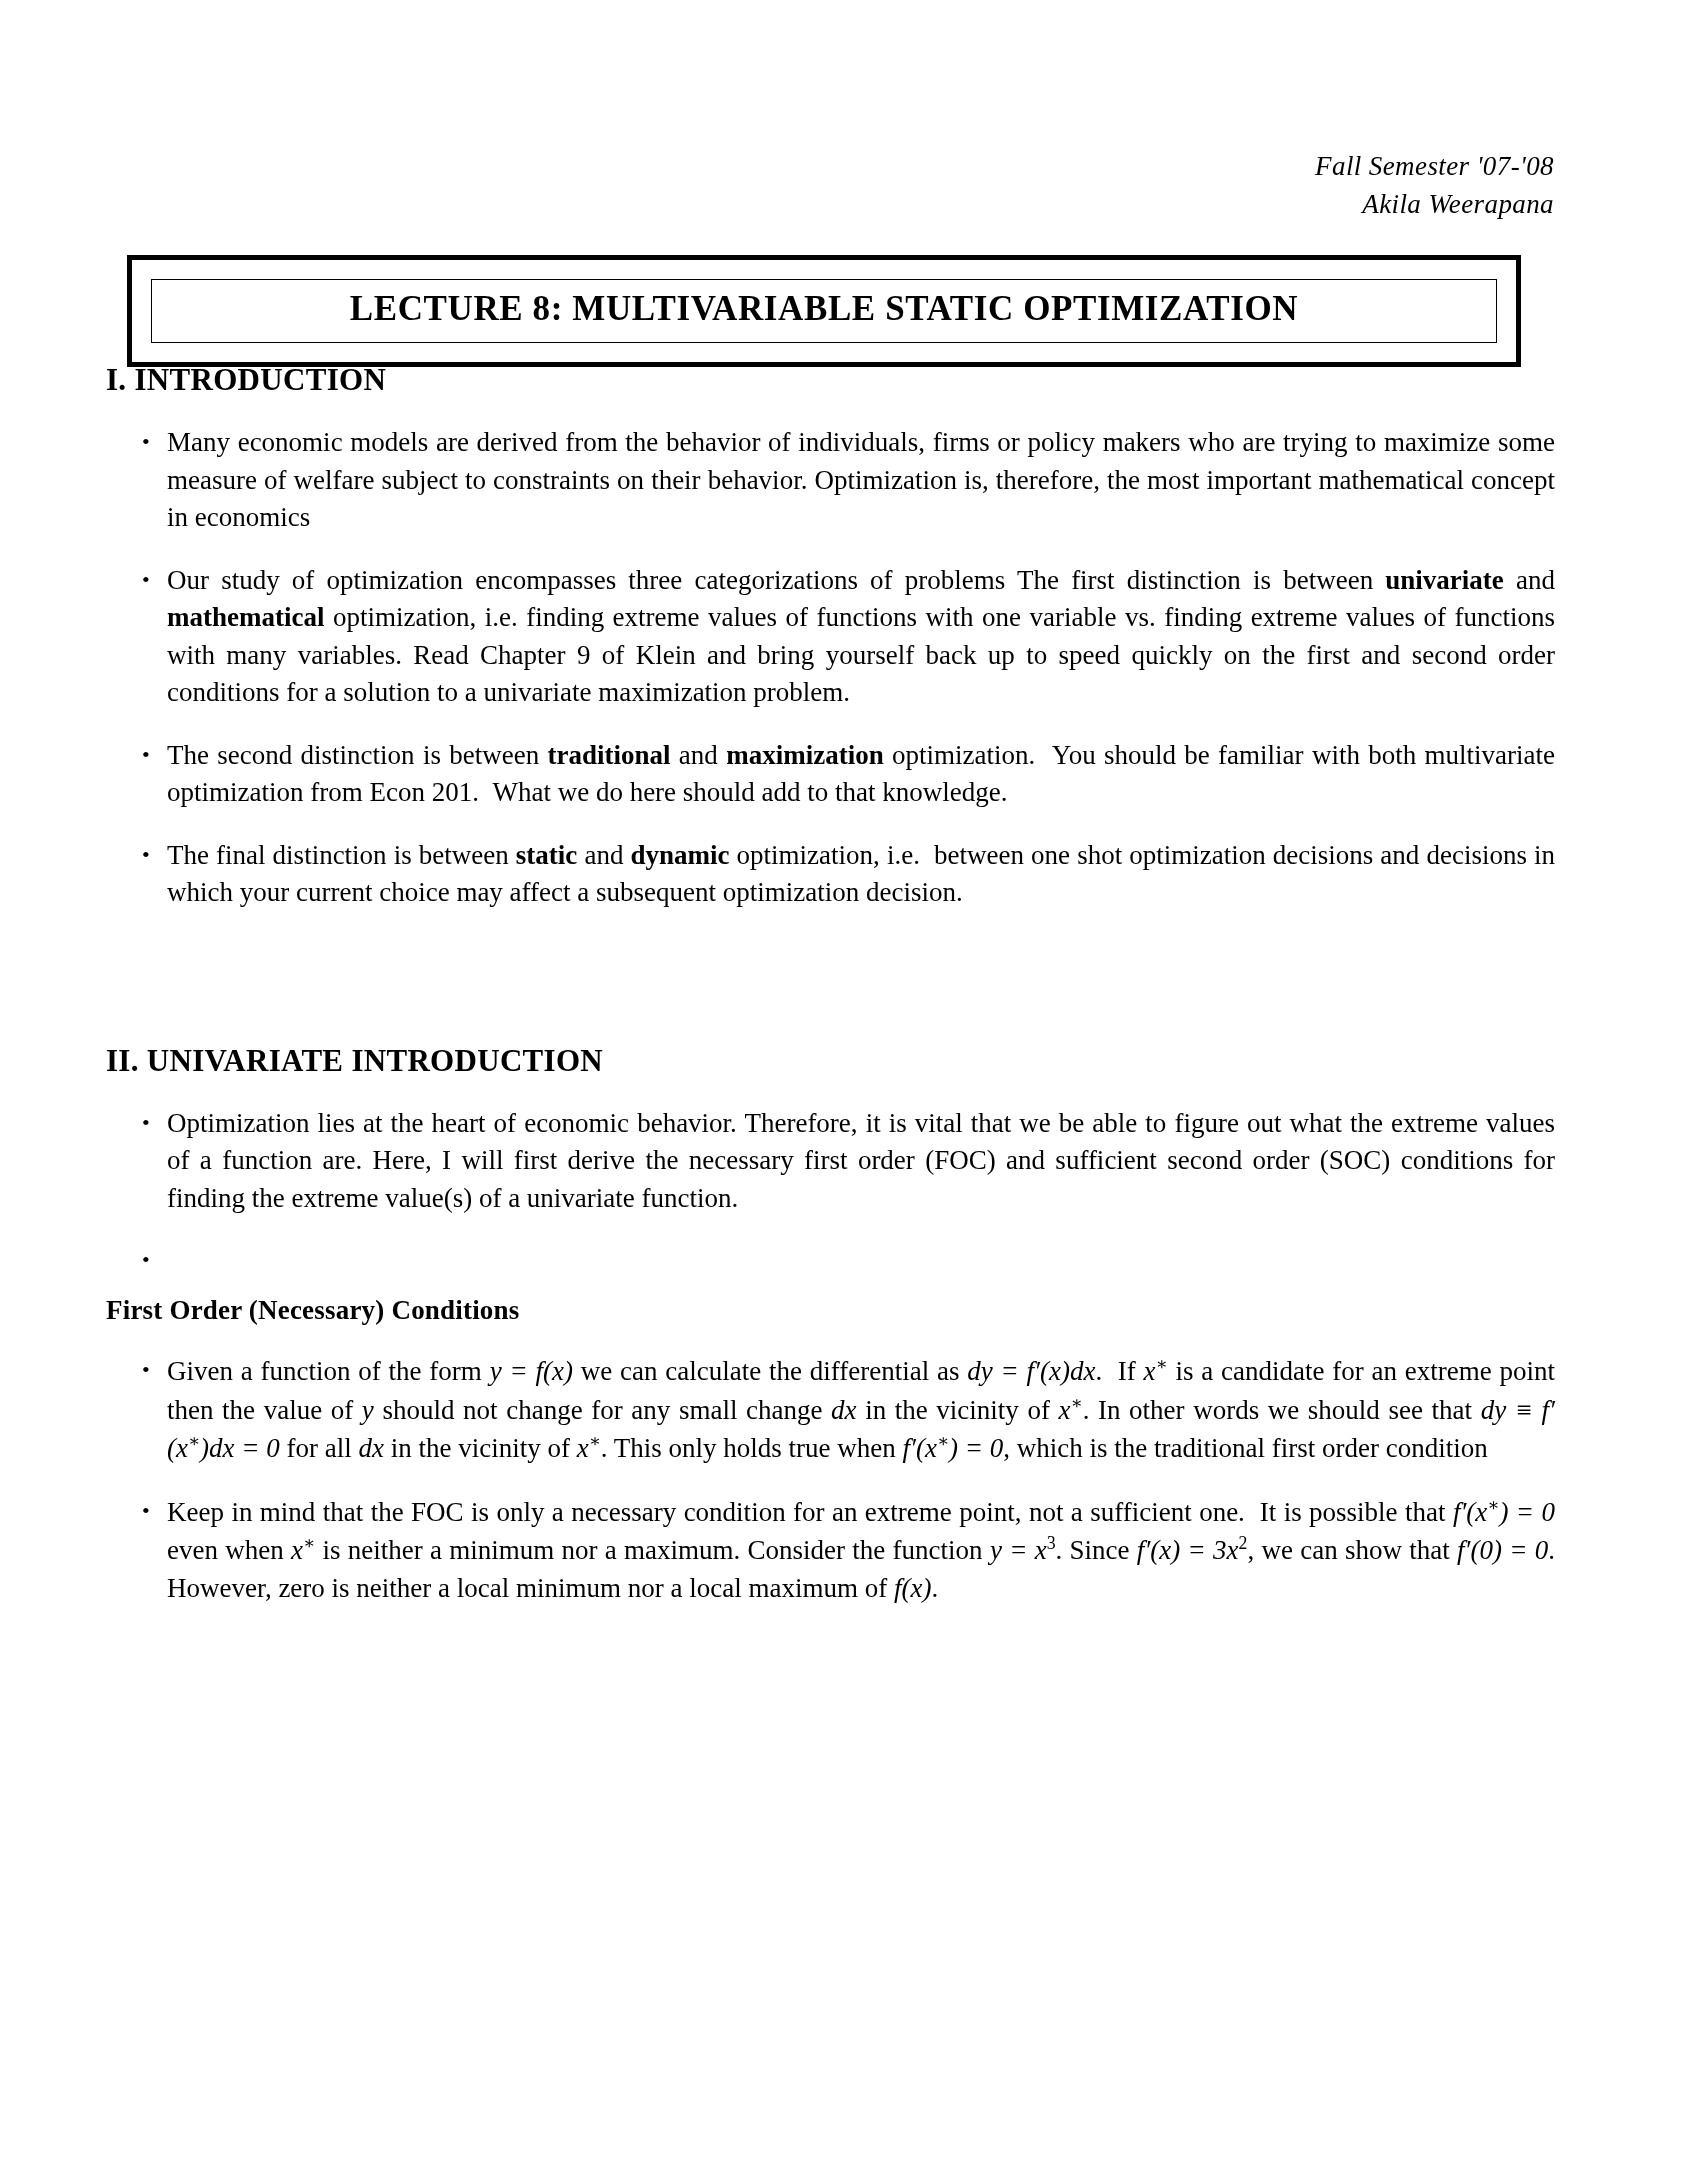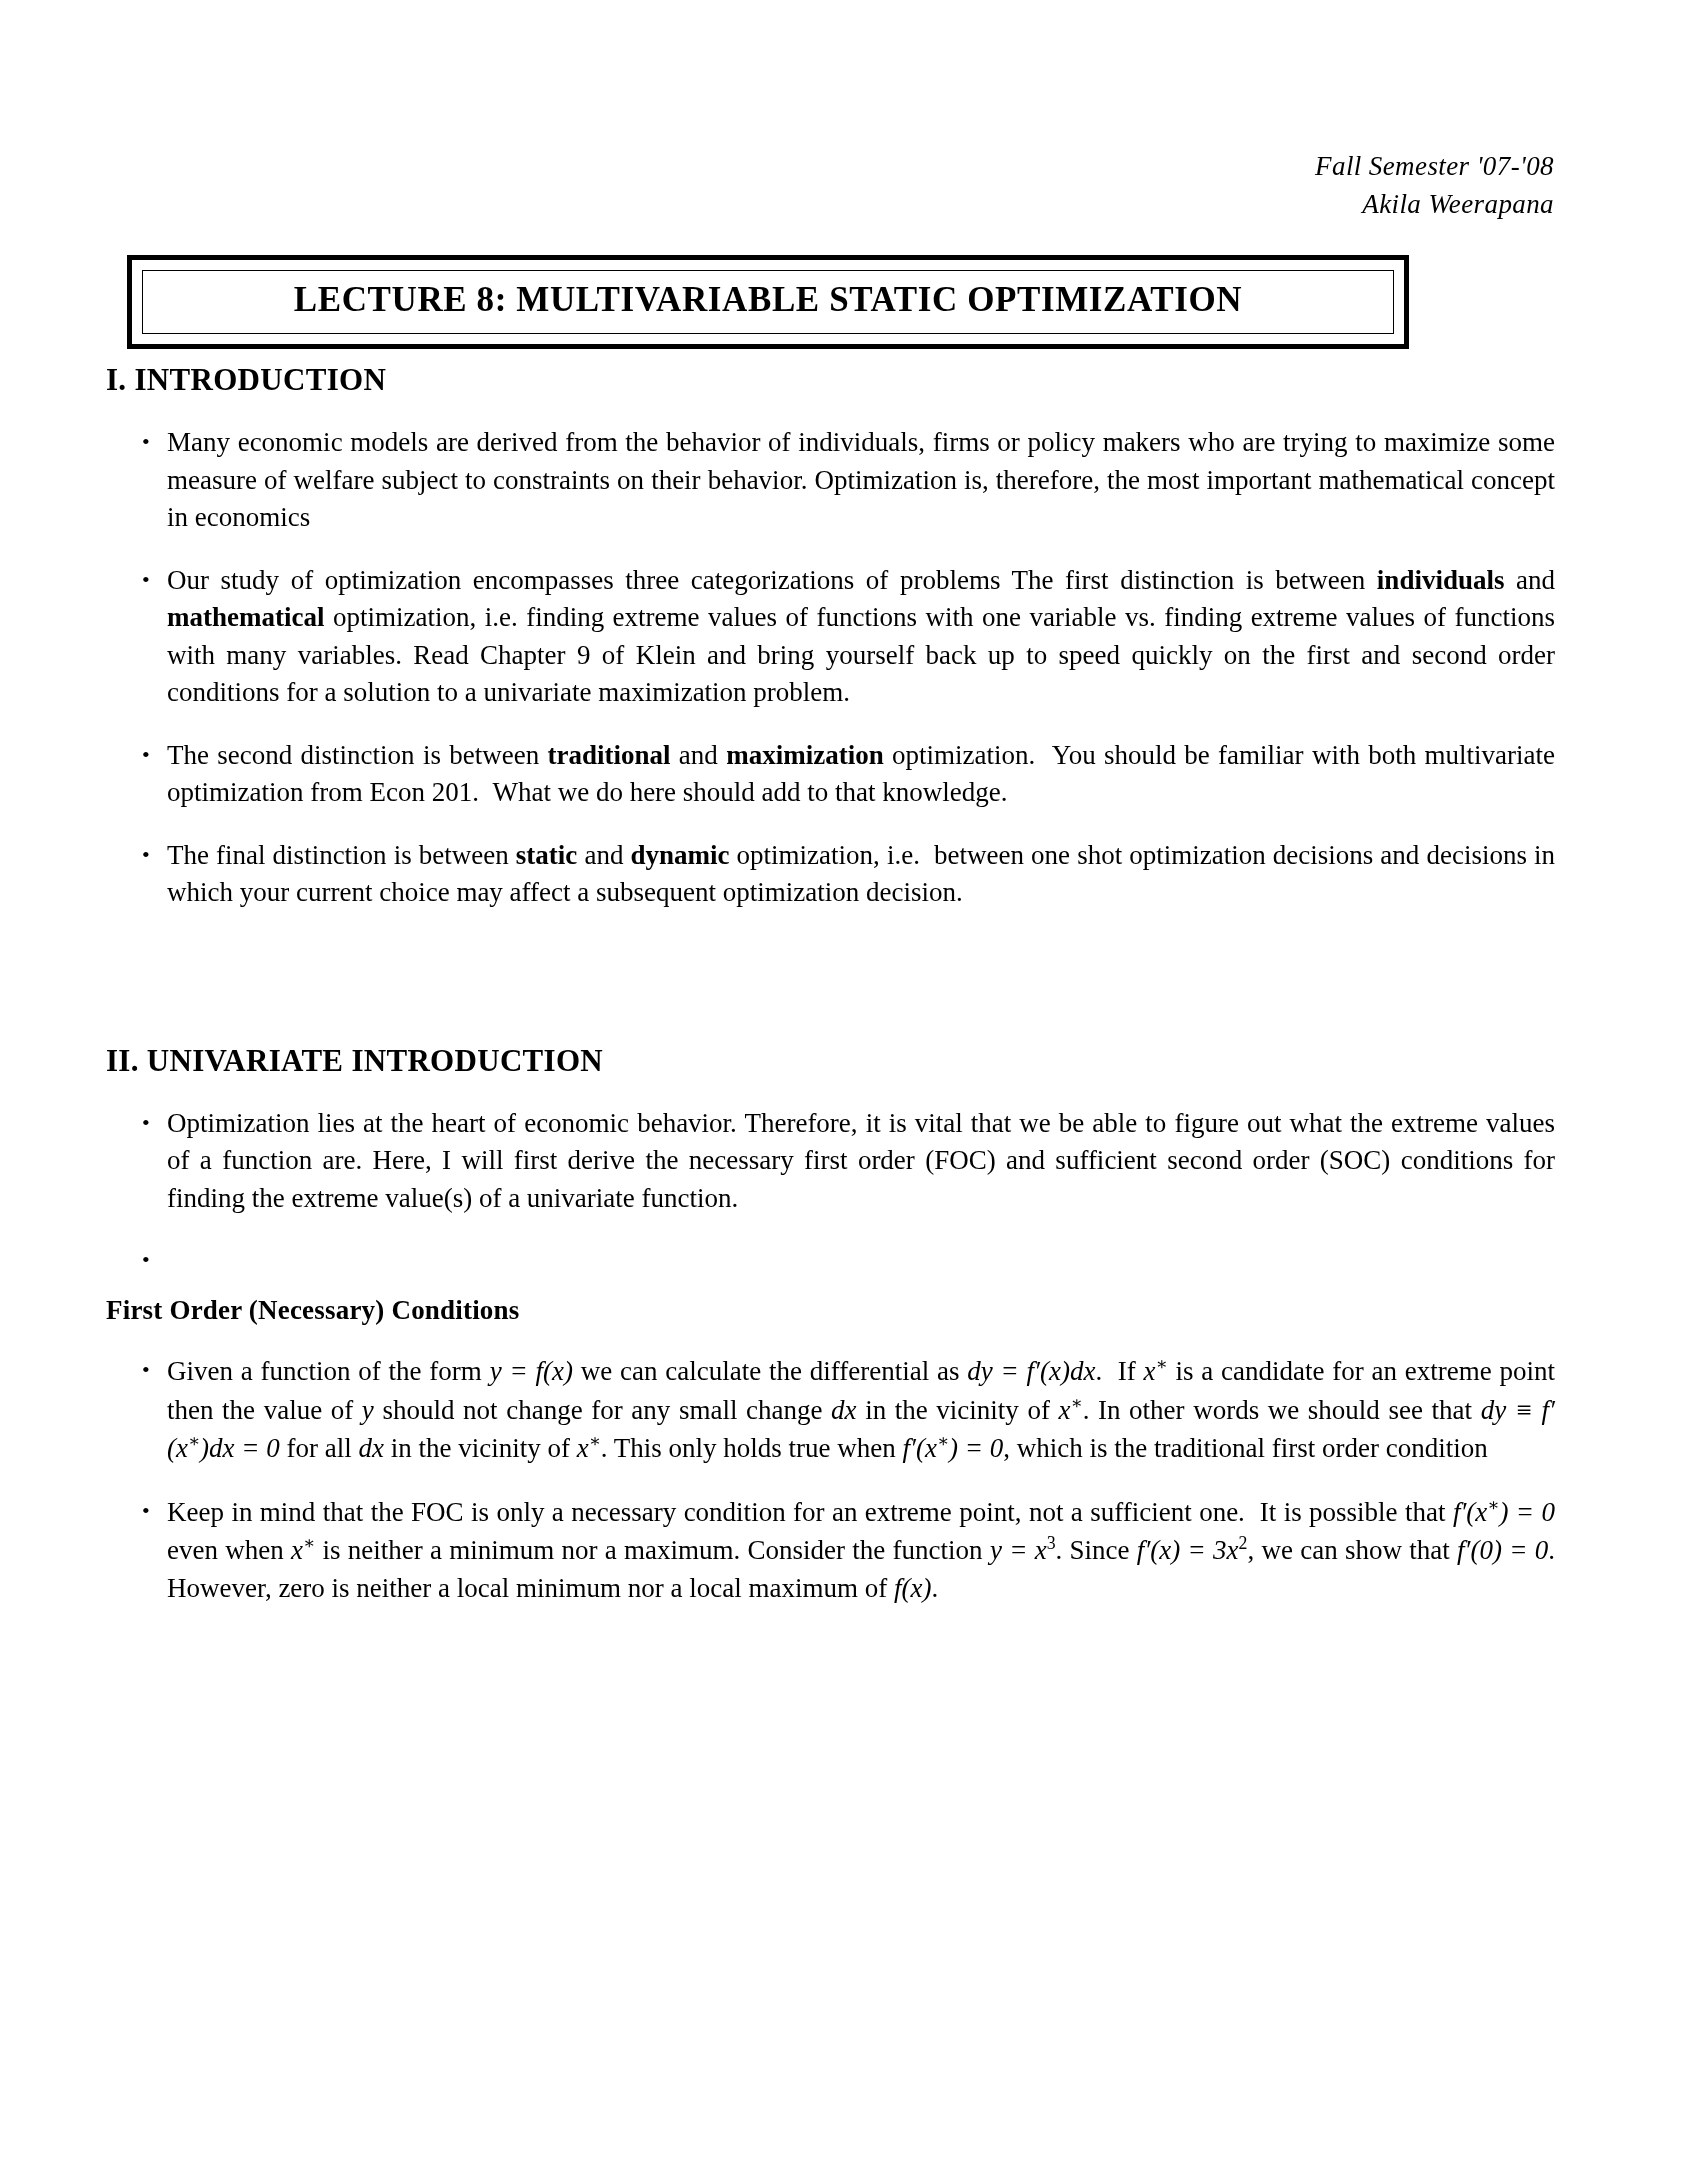--- a/index.html
+++ b/index.html
@@ -34,24 +34,24 @@
     line-height: 1.42;
     letter-spacing: 0.4px;
   }
   .header-block div { white-space: nowrap; }
 
   
   .title-frame {
     position: absolute;
     top: 255px;
     left: 127px;
-    width: 1282px;
+    width: 1394px;
     box-sizing: border-box;
     border: 5px solid #000;
-    padding: 10px;
+    padding: 19px;
     background: #fff;
   }
   .title-inner {
     border: 1px solid #000;
     padding: 9px 10px 13px 10px;
     text-align: center;
   }
   .title-text {
     font-size: 35px;
     font-weight: bold;
@@ -139,21 +139,21 @@
     <ul class="bullets">
 
       <li>
         <span class="dot">•</span>
         <span>Many economic models are derived from the behavior of individuals, firms or policy makers who are trying to maximize some measure of welfare subject to constraints on their behavior. Optimization is, therefore, the most important mathematical concept in economics</span>
       </li>
 
       <li>
         <span class="dot">•</span>
         <span>Our study of optimization encompasses three categorizations of problems The first distinction
-          is between <b>individuals</b>
+          is between <b>univariate</b>
           and <b>mathematical</b>
           optimization, i.e. finding extreme values of functions with one variable vs. finding extreme values of functions with many variables. Read
           Chapter 9 of Klein and bring yourself back up to speed quickly on the first and second order conditions for a solution to a univariate maximization problem.</span>
       </li>
 
       <li>
         <span class="dot">•</span>
         <span>The second distinction is between
           <b>traditional</b>
           and <b>maximization</b>

